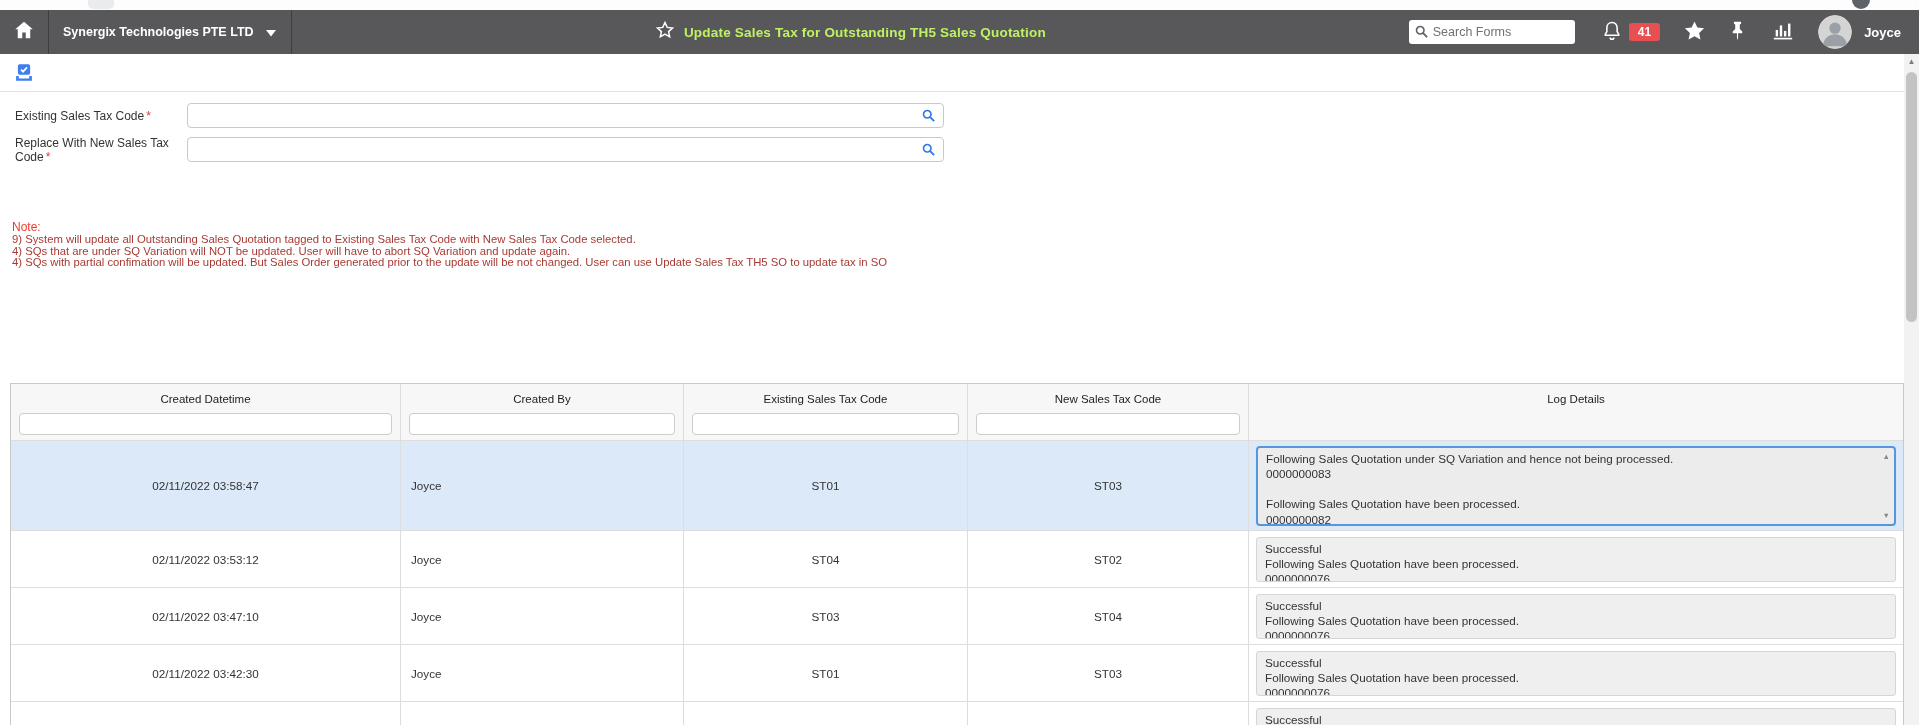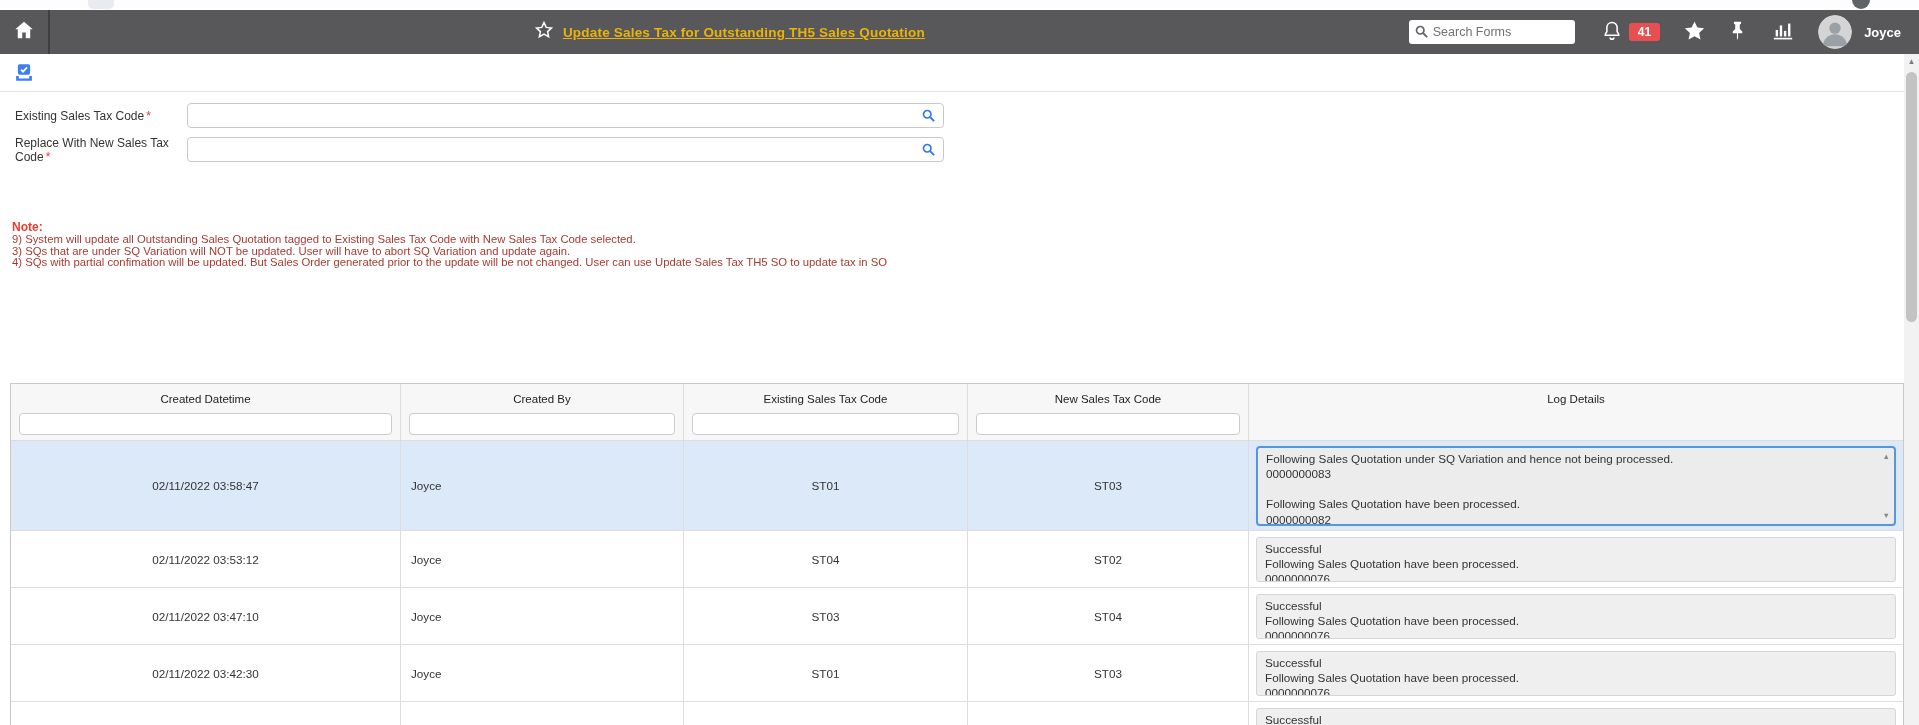--- a/index.html
+++ b/index.html
@@ -14,21 +14,21 @@
 
   
   .header { position:absolute; left:0; top:10px; width:1919px; height:44px; background:#58585a;
             display:flex; align-items:stretch; }
   .hsep { width:1px; background:rgba(0,0,0,.28); }
   .home-btn { width:48px; display:flex; align-items:center; justify-content:center; cursor:pointer; }
   .company { width:242px; display:flex; align-items:center; padding:0 14px 0 14px; cursor:pointer; }
   .company-name { color:#fff; font-weight:bold; font-size:12.5px; flex:1; }
   .company .caret { margin-left:6px; }
   .title-zone { flex:1; display:flex; align-items:center; justify-content:center; gap:9px; }
-  .page-title { color:#eab308; font-weight:bold; font-size:13.5px; letter-spacing:.2px;text-decoration:underline; }
+  .page-title { color:#bef264; font-weight:bold; font-size:13.5px; letter-spacing:.2px; }
   .right-zone { display:flex; align-items:center; }
   .search-box { position:relative; width:166px; height:24px; margin-right:14px;border-radius:12px; }
   .search-box input { width:100%; height:100%; border:none; border-radius:3px; padding:0 6px 0 24px;
                       font-size:12.5px; font-family:"Liberation Sans",sans-serif; color:#333; outline:none; }
   .search-box input::placeholder { color:#717171; }
   .search-box .mag { position:absolute; left:5px; top:4px; }
   .icon-btn { display:flex; align-items:center; justify-content:center; cursor:pointer; padding:0 11px; height:44px; }
   .badge { background:#e84f52; color:#ffffff; font-weight:bold; font-size:12px; border-radius:3px;
            padding:2px 9px; margin-left:6px; }
   .avatar-wrap { width:34px; height:34px; border-radius:50%; overflow:hidden; margin:0 12px 0 10px; cursor:pointer; }
@@ -44,21 +44,21 @@
   .form-row.r1 { top:103px; } .form-row.r2 { top:137px; }
   .f-label { width:172px; font-size:12px; color:#333; }
   .req { color:#e53935; margin-left:2px; }
   .f-input-wrap { position:relative; width:757px; height:25px; }
   .f-input-wrap input { width:100%; height:100%; border:1px solid #c9c9c9; border-radius:4px;
                         padding:0 30px 0 8px; font-size:12px; outline:none; font-family:"Liberation Sans",sans-serif;}
   .f-input-wrap .mag { position:absolute; right:8px; top:5px; cursor:pointer; }
 
   
   .note { position:absolute; left:12px; top:221px; }
-  .note-title { color:#f03a2f; font-size:12px; line-height:13px;font-weight:bold; }
+  .note-title { color:#f03a2f; font-size:12px; line-height:13px; }
   .note-line { color:#a83a33; font-size:11.3px; line-height:11.6px; }
 
   
   .grid { position:absolute; left:10px; top:383px; width:1894px; height:342px;
           border:1px solid #c9c9c9; border-bottom:none; overflow:hidden; background:#8b5cf6; font-size:11.7px; }
   .thead { display:flex; height:57px; background:#f7f7f7; border-bottom:1px solid #ddd; }
   .th { display:flex; flex-direction:column; align-items:center; padding-top:9px; border-right:1px solid #ddd; }
   .th:last-child { border-right:none; }
   .th-label { font-size:11.5px; color:#222; }
   .th input { margin-top:8px; height:22px; width:calc(100% - 16px); border:1px solid #ccc; border-radius:4px;
@@ -98,20 +98,28 @@
 
   <div class="header">
     <div class="home-btn">
       <span>
         <svg width="22" height="22" viewBox="0 0 24 24">
             <path d="M12 3l9.5 8.2h-2.7V21h-4.9v-6.2h-3.8V21H5.2v-9.8H2.5z" fill="#fff"></path>
           </svg>
       </span>
     </div>
     <div class="hsep"></div>
+    <div class="company">
+      <span class="company-name">Synergix Technologies PTE LTD</span>
+      <span class="caret">
+        <svg width="12" height="8" viewBox="0 0 12 8">
+            <path d="M1 1h10L6 7.5z" fill="#fff"></path>
+          </svg>
+      </span>
+    </div>
     <div class="hsep"></div>
 
     <div class="title-zone">
       <span>
         <svg width="20" height="20" viewBox="0 0 24 24">
             <path d="M12 3l2.7 5.9 6.3.7-4.7 4.3 1.3 6.3-5.6-3.2-5.6 3.2 1.3-6.3L3 9.6l6.3-.7z" fill="none" stroke="#fff" stroke-width="1.8"></path>
           </svg>
       </span>
       <span class="page-title">Update Sales Tax for Outstanding TH5 Sales Quotation</span>
     </div>
@@ -212,21 +220,21 @@
             <circle cx="10" cy="10" r="6" fill="none" stroke="#2f78ee" stroke-width="2.6"></circle>
             <path d="M14.6 14.6L21 21" stroke="#2f78ee" stroke-width="3"></path>
           </svg>
       </span>
     </span>
   </div>
 
   <div class="note">
     <div class="note-title">Note:</div>
     <div class="note-line">9) System will update all Outstanding Sales Quotation tagged to Existing Sales Tax Code with New Sales Tax Code selected.</div>
-    <div class="note-line">3) SQs that are under SQ Variation will NOT be updated. User will have to abort SQ Variation and update again.</div>
+    <div class="note-line">4) SQs that are under SQ Variation will NOT be updated. User will have to abort SQ Variation and update again.</div>
     <div class="note-line">4) SQs with partial confimation will be updated. But Sales Order generated prior to the update will be not changed. User can use Update Sales Tax TH5 SO to update tax in SO</div>
   </div>
 
   <div class="grid">
     <div class="thead">
       <div class="th c1">
         <span class="th-label">Created Datetime</span>
         <input type="text" style="">
       </div>
       <div class="th c2">

